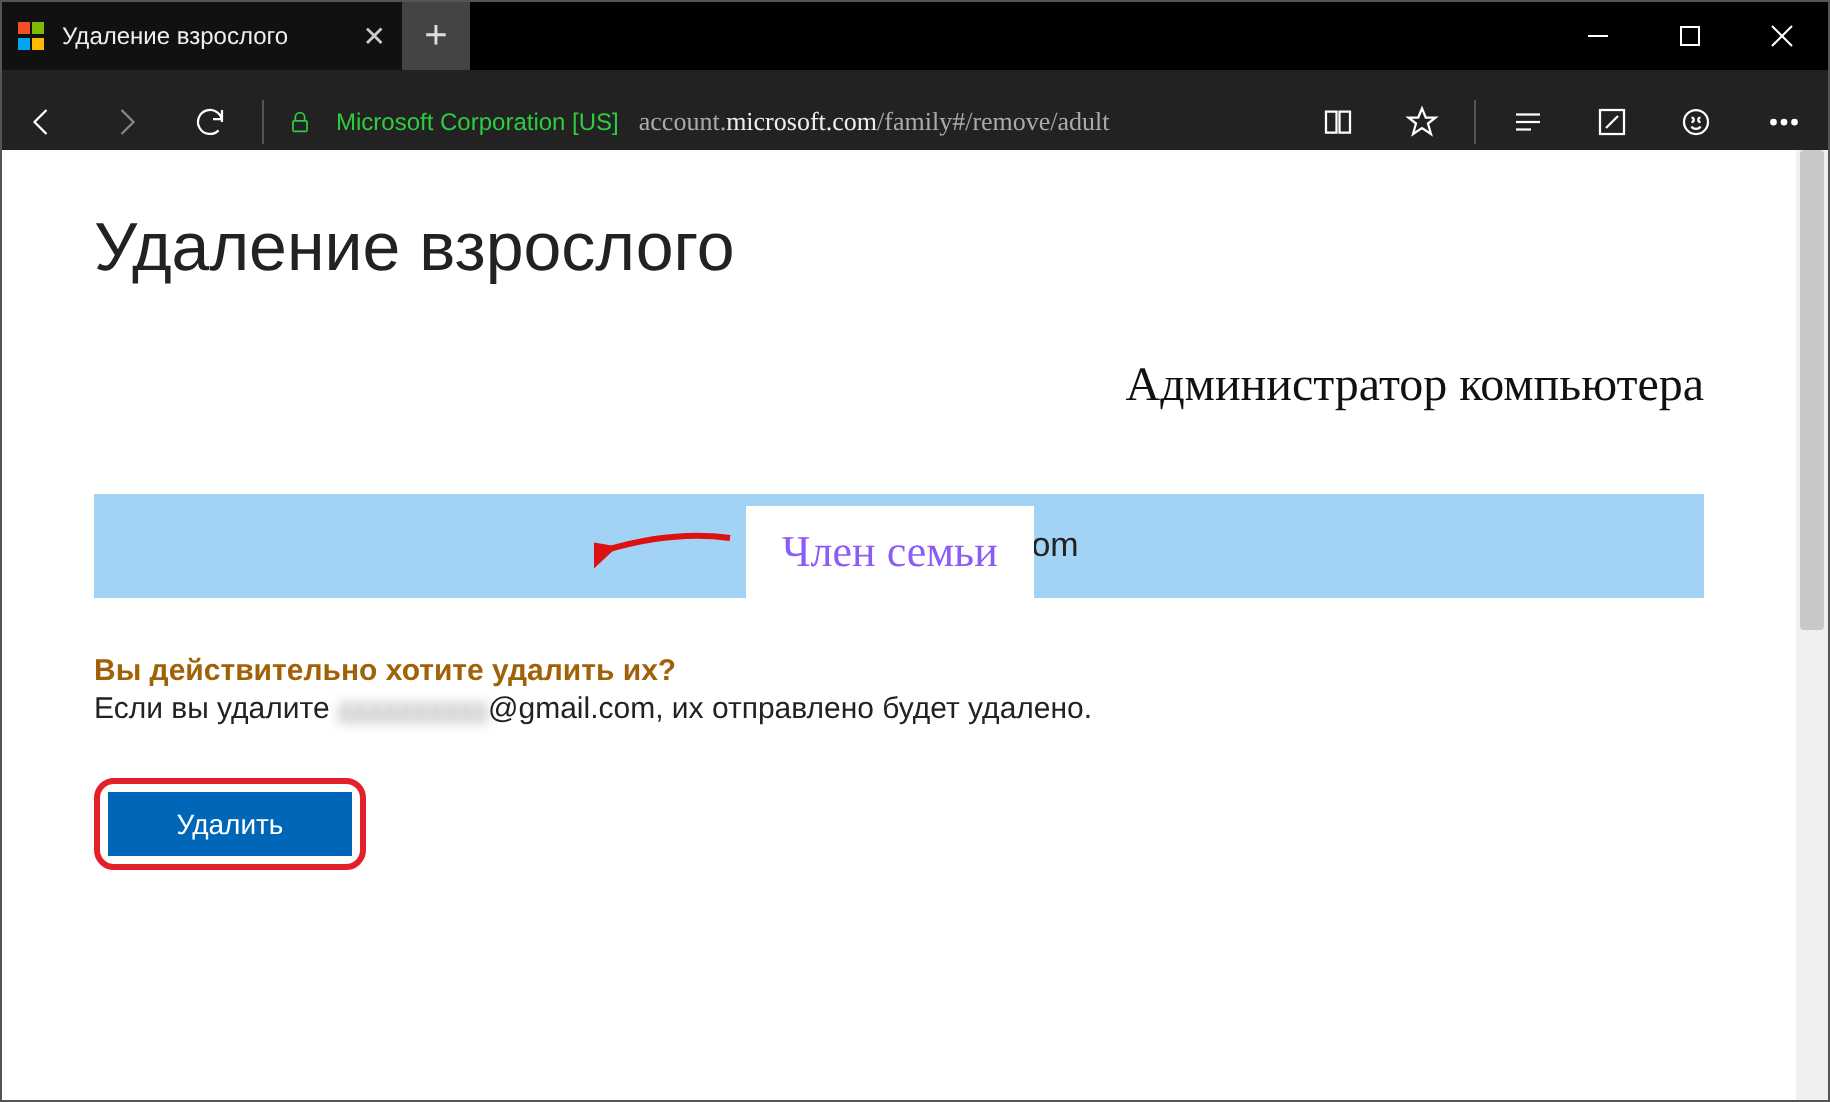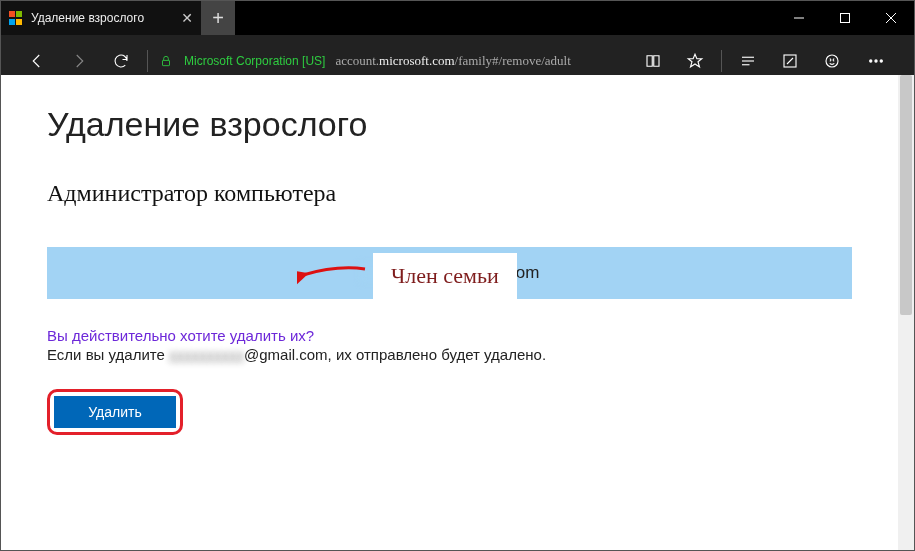--- a/index.html
+++ b/index.html
@@ -34,43 +34,43 @@
   .tab .favicon span{width:6px;height:6px;}
   .fr{background:#f25022;} .fg{background:#7fba00;} .fb{background:#00a4ef;} .fy{background:#ffb900;}
   .tab .title{flex:1;white-space:nowrap;overflow:hidden;text-overflow:ellipsis;}
   .tab .close{font-size:14px;color:#ccc;}
   .newtab{width:34px;height:34px;display:flex;align-items:center;justify-content:center;color:#ddd;background:#444;font-size:20px;}
   .tabspace{flex:1;background:#000;height:34px;}
   .wincontrols{display:flex;height:34px;background:#000;}
   .wbtn{width:46px;display:flex;align-items:center;justify-content:center;color:#fff;font-size:14px;}
   .wbtn svg{width:12px;height:12px;}
   
-  .addrbar{display:flex;align-items:center;height:52px;background:#222;color:#fff;padding:0 16px;gap:2px;}
+  .addrbar{display:flex;align-items:center;height:52px;background:#222;color:#fff;padding:0 0;gap:2px;}
   .ibtn{width:40px;height:40px;display:flex;align-items:center;justify-content:center;color:#ddd;}
   .ibtn svg{width:18px;height:18px;stroke:#fff;fill:none;stroke-width:1.5;}
   .addrsep{width:1px;height:22px;background:#555;margin:0 4px;}
   .lock svg{stroke:#2ecc40;width:14px;height:14px;}
   .securesite{color:#2ecc40;font-size:12px;margin-left:4px;margin-right:8px;white-space:nowrap;}
   .url{font-size:13px;color:#aaa;flex:1;white-space:nowrap;overflow:hidden;font-family:Liberation Serif, serif;}
   .url b{color:#eee;font-weight:400;}
   
   .viewport{position:absolute;top:74px;left:0;right:16px;bottom:0;background:#fff;overflow:hidden;}
   .scrollbar{position:absolute;top:74px;right:0;width:16px;bottom:0;background:#f0f0f0;}
   .sthumb{position:absolute;top:0;left:2px;right:2px;height:240px;background:#c8c8c8;border-radius:2px;}
   .pagepad{padding:30px 46px;}
   h1{font-size:34px;font-weight:300;color:#222;margin-bottom:36px;}
-  .ann-admin{font-family:"Times New Roman",serif;font-size:24px;color:#111;margin-bottom:40px;}
+  .ann-admin{font-family:"Times New Roman",serif;font-size:24px;color:#111;margin-bottom:40px;text-align:right;}
   .memberbox{background:#a2d3f4;padding:16px 18px;position:relative;margin-bottom:28px;text-align:center;}
   .mb-email{font-size:17px;color:#222;}
   .mb-blur{color:#a2d3f4;background:#a2d3f4;filter:blur(3px);-webkit-filter:blur(3px);}
   .mb-sub{font-size:14px;color:#3a7aa8;margin-top:2px;}
   .arrow{position:absolute;top:16px;left:250px;}
   .arrow svg{width:70px;height:22px;}
-  .famlabel{position:absolute;top:6px;left:326px;background:#fff;padding:10px 18px 28px;font-family:"Times New Roman",serif;font-size:22px;color:#7f1d1d;}
-  .confirm-q{font-size:15px;font-weight:400;color:#6d28d9;margin-bottom:2px;}
+  .famlabel{position:absolute;top:6px;left:326px;background:#fff;padding:10px 18px 28px;font-family:"Times New Roman",serif;font-size:22px;color:#8b5cf6;}
+  .confirm-q{font-size:15px;font-weight:700;color:#a16207;margin-bottom:2px;}
   .confirm-t{font-size:15px;color:#222;margin-bottom:26px;}
   .txtblur{color:transparent;text-shadow:0 0 6px #888;text-decoration:underline;}
   .btnrow{display:flex;gap:8px;align-items:center;}
   .ring{border:3px solid #e3202a;border-radius:10px;padding:4px;display:inline-flex;}
   .btn{min-width:122px;height:32px;border:none;font-size:14px;cursor:pointer;}
   .btn-primary{background:#0067b8;color:#fff;}
   .btn-secondary{background:#d9d9d9;color:#222;margin-left:0;}
 </style>
 </head>
 <body>

